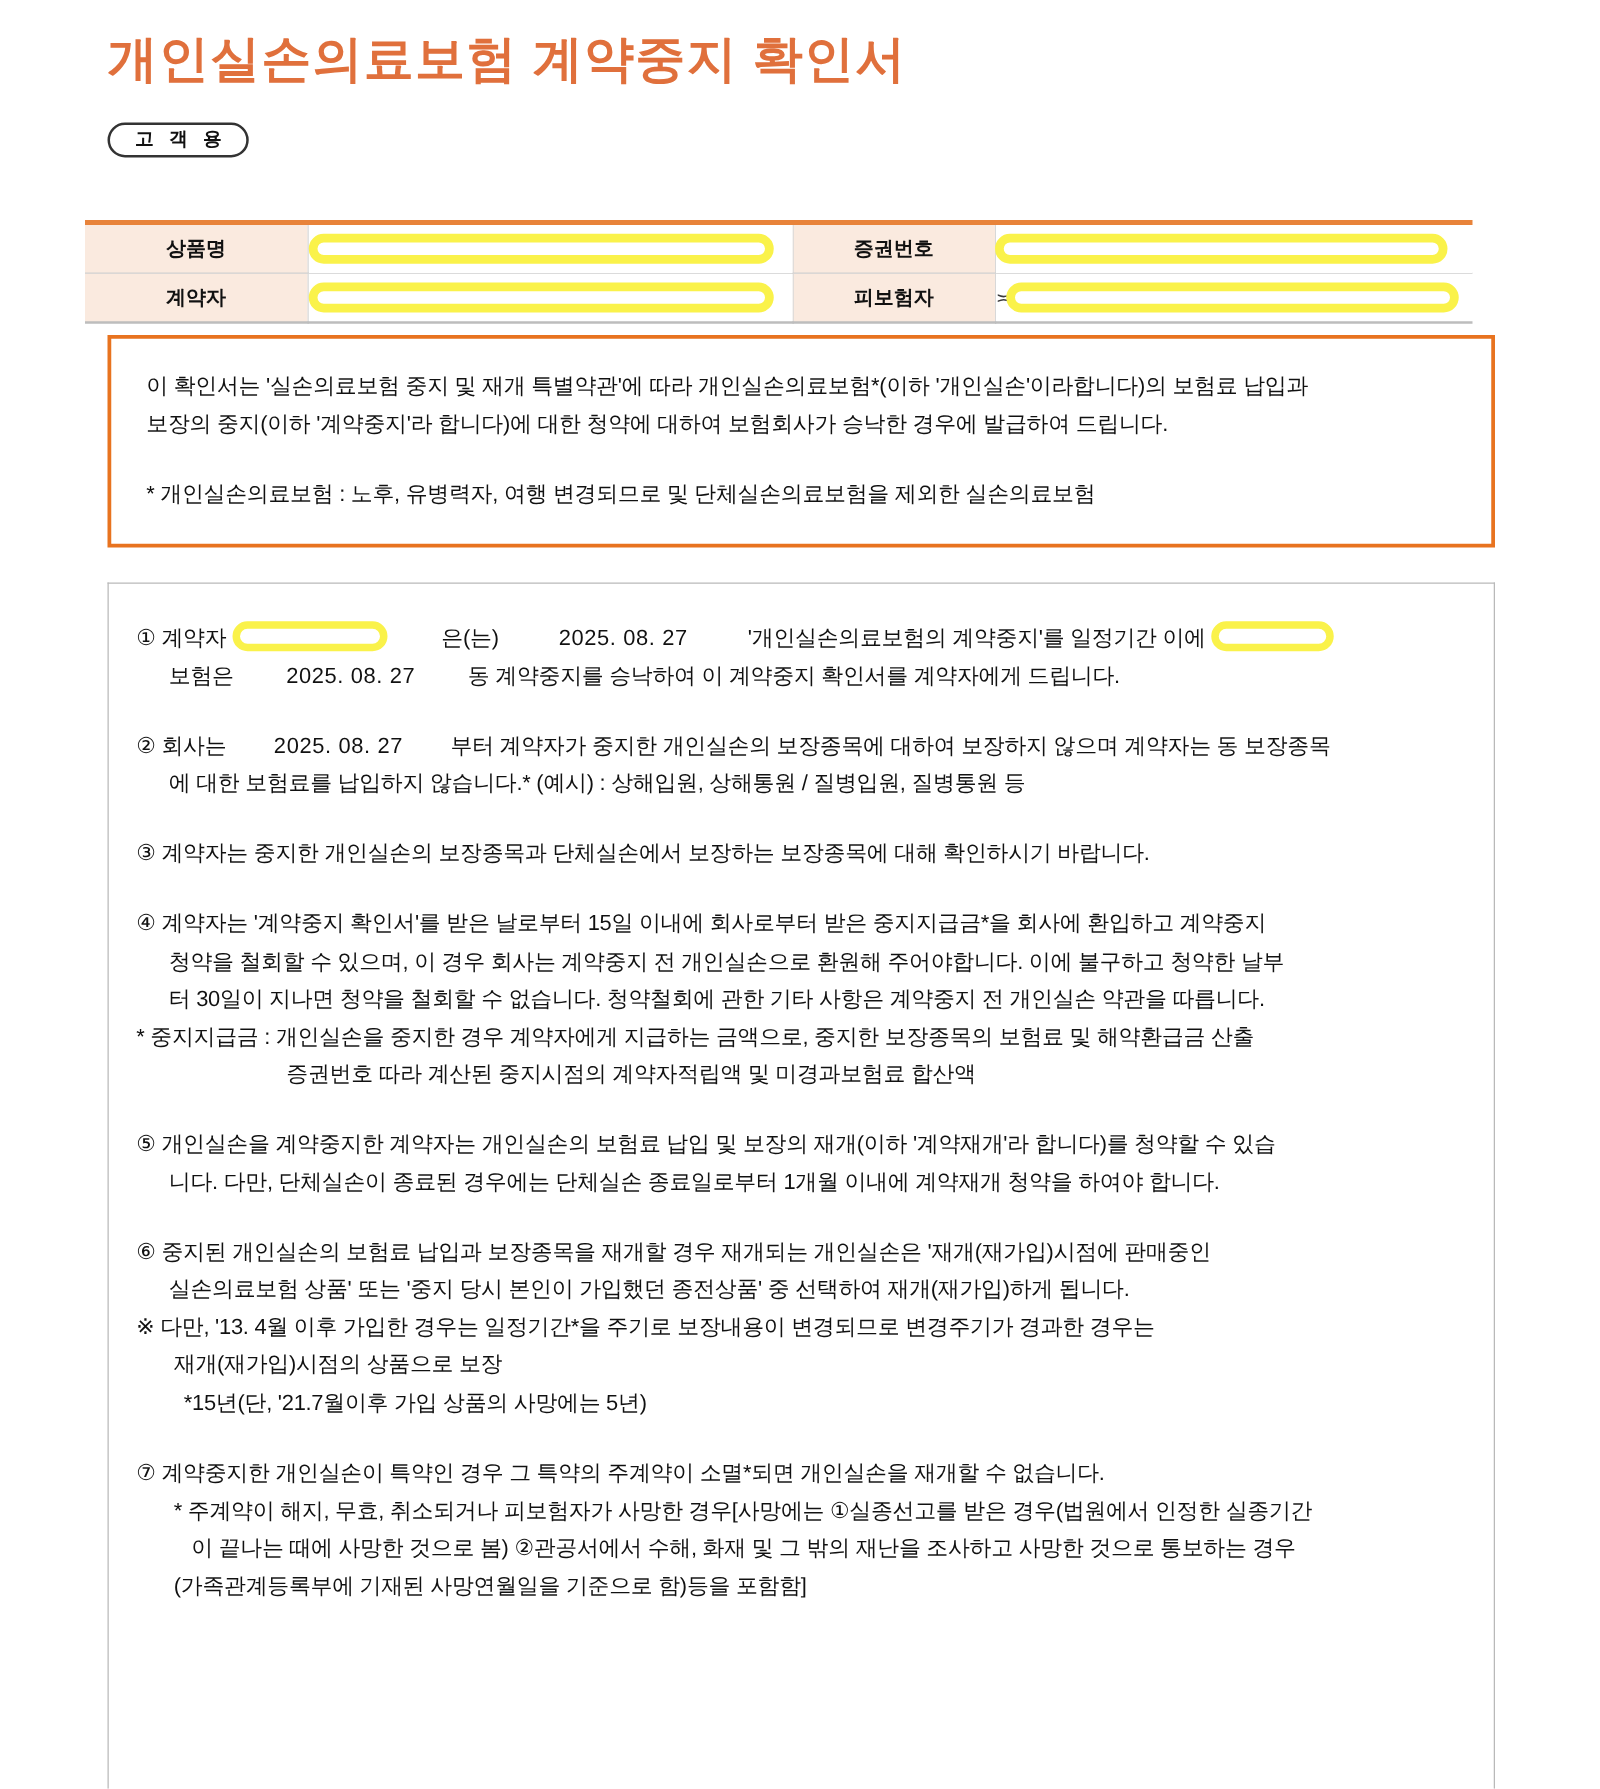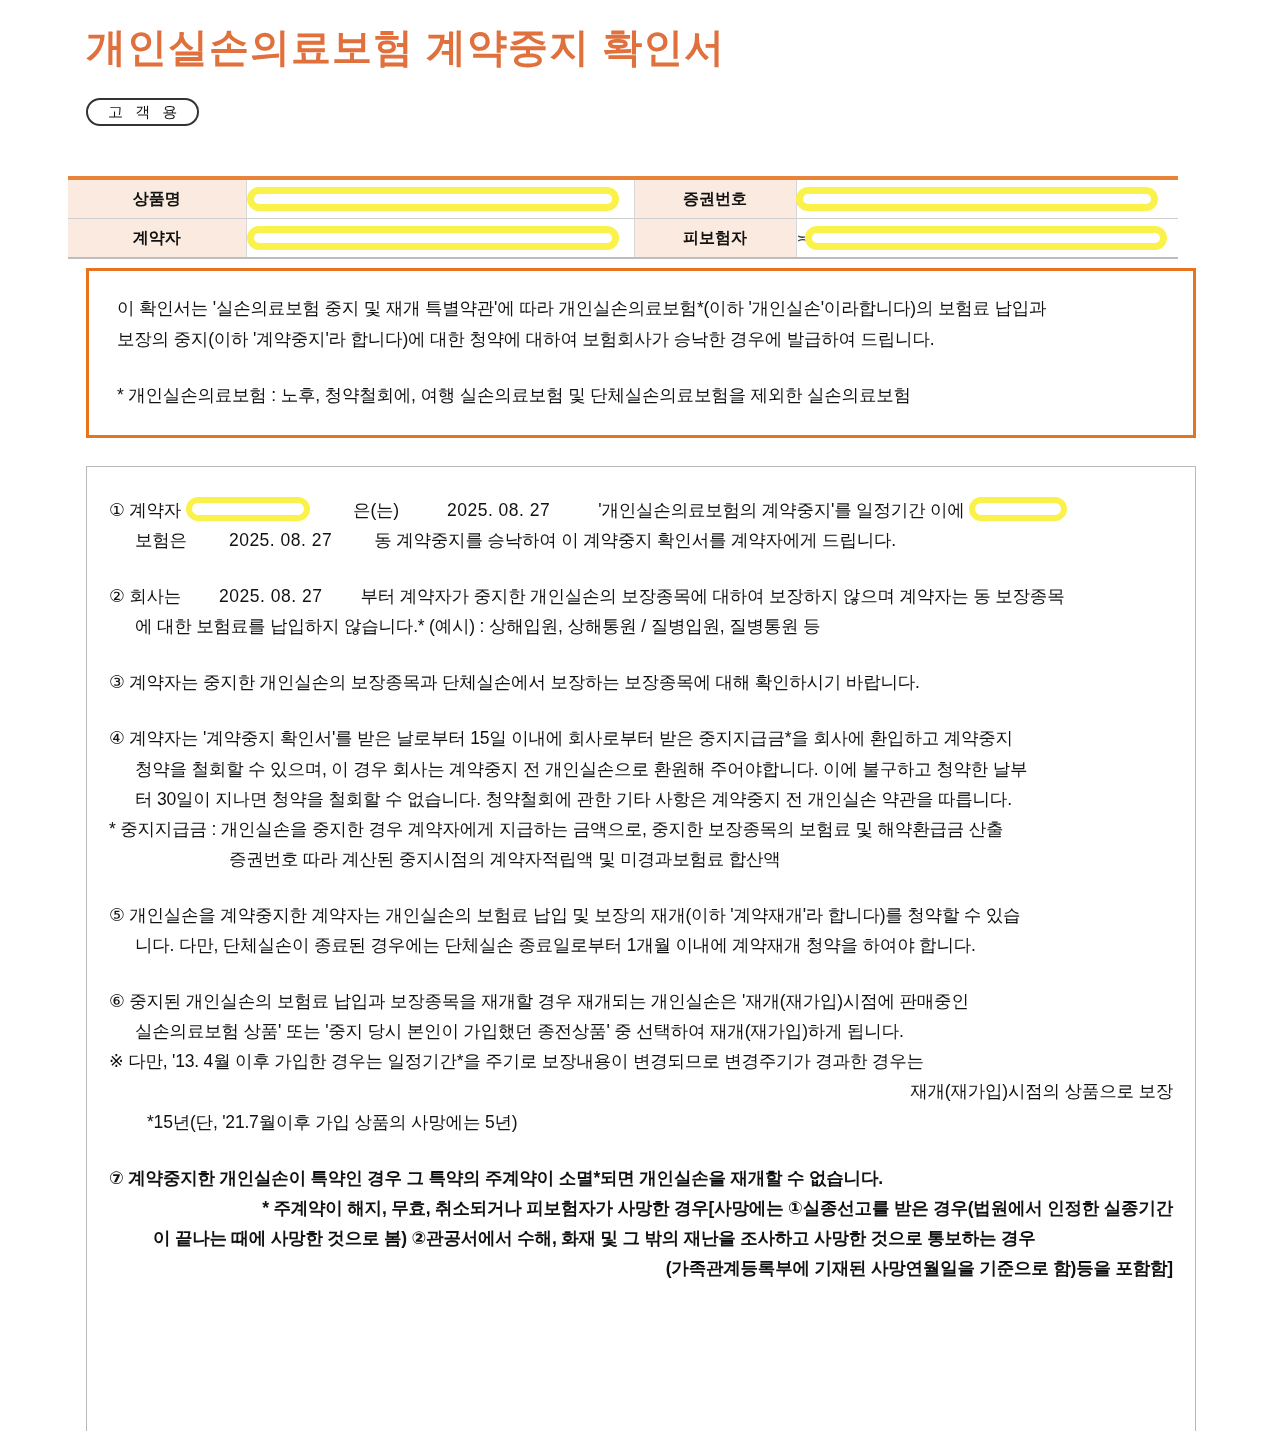--- a/index.html
+++ b/index.html
@@ -39,21 +39,21 @@
     position: absolute;
     left: 86px;
     top: 98px;
   }
   .badge {
     display: inline-block;
     border: 2px solid #333333;
     border-radius: 14px;
     padding: 3px 16px 4px 16px;
     font-size: 15px;
-    font-weight: 400;
+    font-weight: 700;
     letter-spacing: 4px;
     text-indent: 4px;
     line-height: 1.15;
     background: #ffffff;
     color: #111111;
   }
 
   
   .info-table {
     position: absolute;
@@ -146,25 +146,25 @@
     min-height: 965px;
   }
 
   .clause {
     margin: 0 0 26px 0;
     font-size: 17.5px;
     line-height: 1.72;
     letter-spacing: -0.2px;
     color: #111;
   }
-  .clause:last-child { margin-bottom: 16px; font-weight: bold; }
+  .clause:last-child { margin-bottom: 16px; }
 
   .ln { display: block; white-space: nowrap; }
   .ind1 { padding-left: 26px; }
-  .ind2 { padding-left: 30px; text-align: right; }
+  .ind2 { padding-left: 30px; }
   .ind3 { padding-left: 38px; }
   .ind4 { padding-left: 120px; }
   .ind5 { padding-left: 44px; }
 
   .marker { display: inline-block; }
 
   .fld-date {
     display: inline-block;
     text-align: center;
     font-size: 17.5px;
@@ -227,21 +227,21 @@
         <td class="val">
           <span class="ghost">≍</span><span class="redact redact-tbl-b"></span>
         </td>
       </tr>
     </tbody>
   </table>
 
   <div class="notice-box">
     <p>이 확인서는 '실손의료보험 중지 및 재개 특별약관'에 따라 개인실손의료보험*(이하 '개인실손'이라합니다)의 보험료 납입과</p>
     <p>보장의 중지(이하 '계약중지'라 합니다)에 대한 청약에 대하여 보험회사가 승낙한 경우에 발급하여 드립니다.</p>
-    <p class="note-gap">* 개인실손의료보험 : 노후, 청약철회에, 여행 실손의료보험 및 단체실손의료보험을 제외한 실손의료보험</p>
+    <p class="note-gap">* 개인실손의료보험 : 노후, 유병력자, 여행 변경되므로 및 단체실손의료보험을 제외한 실손의료보험</p>
   </div>
 
   <div class="content-box">
 
     <div class="clause">
       <span class="ln">
         <span class="marker">①</span>
         <span>계약자</span>
         <span class="redact-inline"></span>
         <span class="gap-sm"></span>

